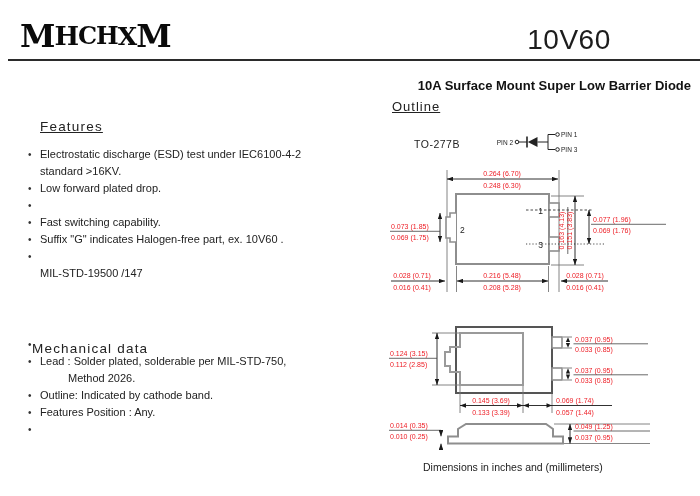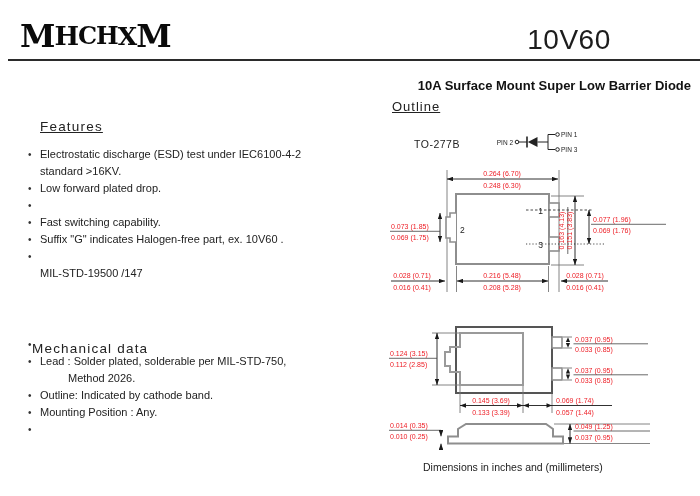--- a/index.html
+++ b/index.html
@@ -103,21 +103,21 @@
       </div>
     <div class="row cont2">
         <span>Method 2026.</span>
       </div>
     <div class="row">
         <span class="blt">•</span>
         <span>Outline: Indicated by cathode band.</span>
       </div>
     <div class="row">
         <span class="blt">•</span>
-        <span>Mounting Position : Any.</span>
+        <span>Features Position : Any.</span>
       </div>
     <div class="row">
         <span class="blt">•</span>
       </div>
   </div>
 
   <div id="outline-heading">Outline</div>
 
   <svg id="outline-svg" width="312" height="385" viewBox="388 92 312 385">
     <defs>

